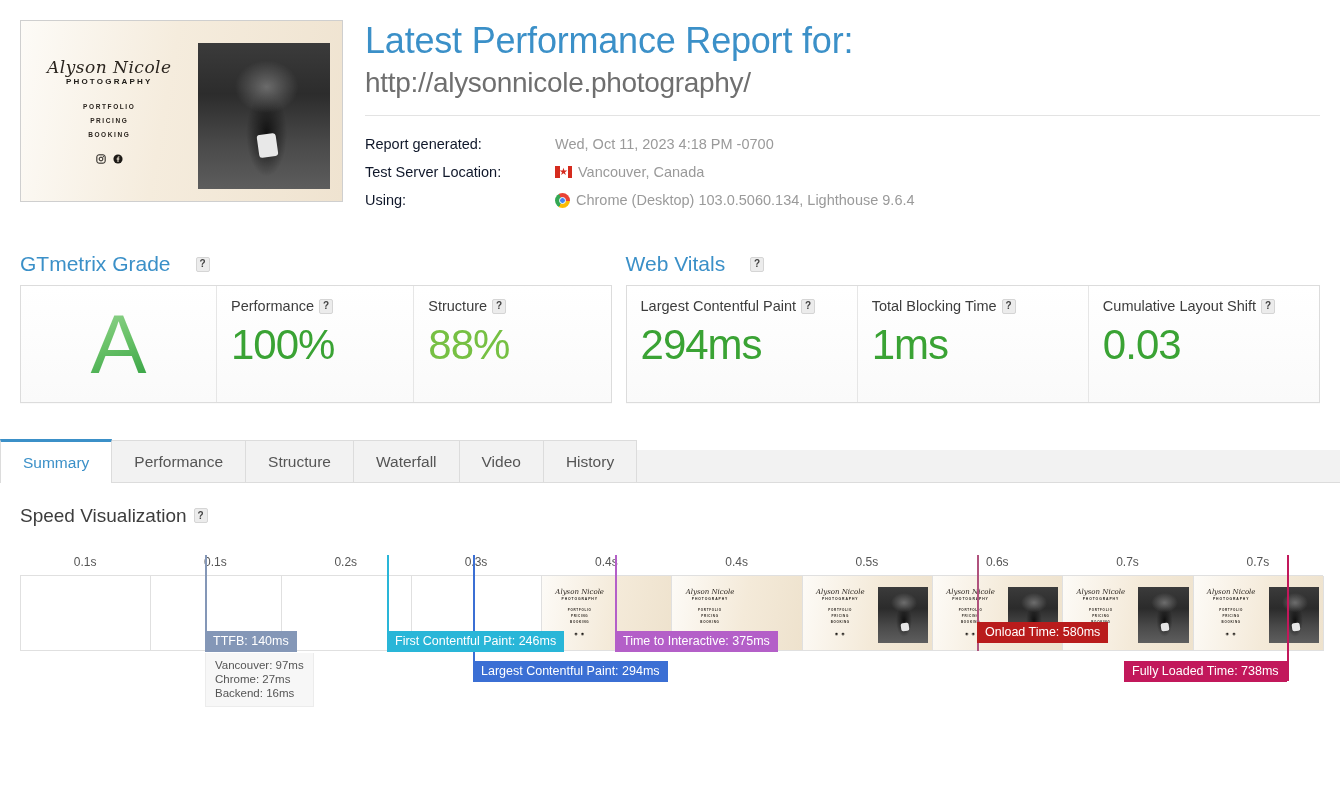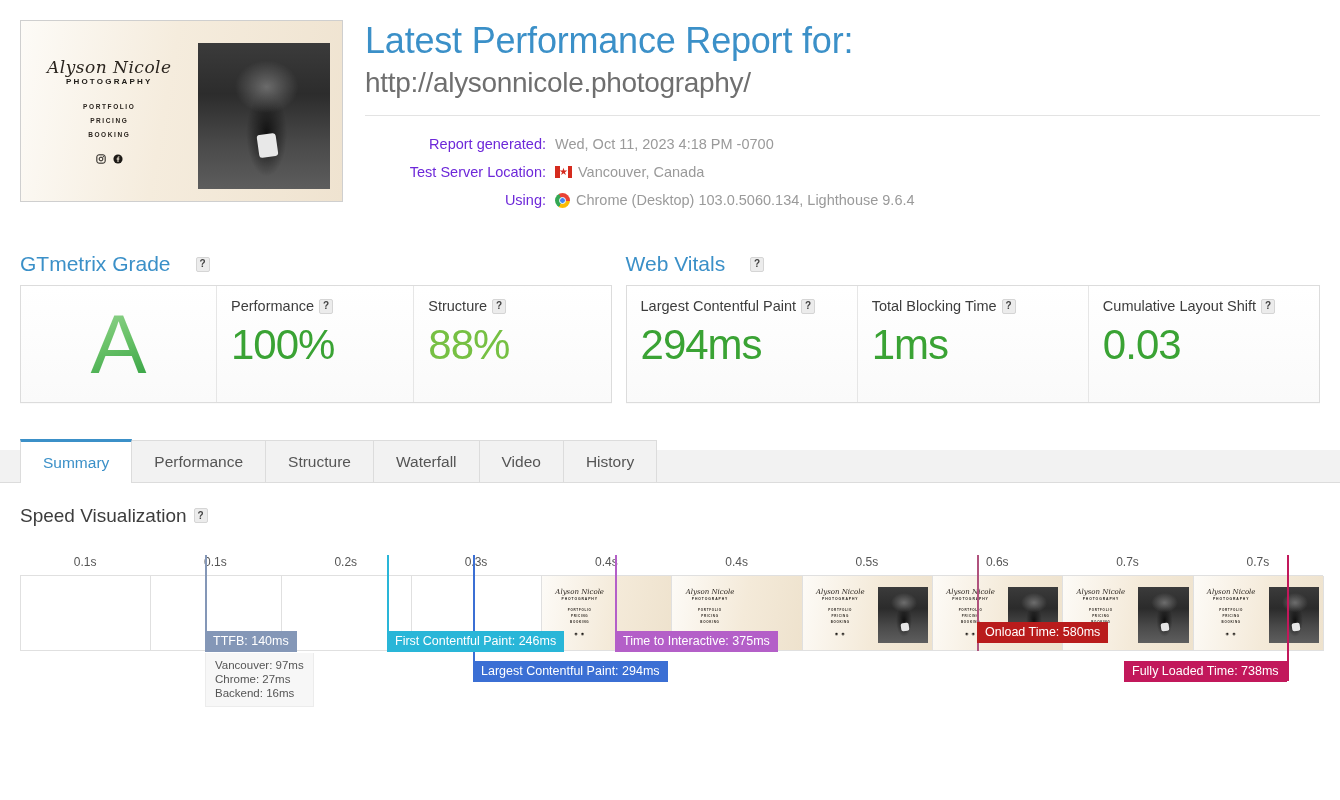--- a/index.html
+++ b/index.html
@@ -75,21 +75,21 @@
     line-height: 1.15; letter-spacing: -.2px;
   }
   .report-url {
     font-size: 28px; color: #6f6f6f; font-weight: 300;
     margin-top: 6px; letter-spacing: -.3px;
   }
   .head-rule { border-bottom: 1px solid #e3e3e3; margin-top: 16px; }
   .meta { margin-top: 14px; font-size: 14.5px; line-height: 28px; }
   .meta-row { display: flex; }
   .meta-label {
-    width: 190px; text-align: right; color: #6d28d9;
+    width: 190px; text-align: left; color: #0f172a;
     padding-right: 9px; white-space: nowrap;
   }
   .meta-val { color: #9a9a9a; display: flex; align-items: center; gap: 6px; }
   .flag-ca {
     width: 17px; height: 12px; position: relative; display: inline-block;
     background: #fff; border: 0;
   }
   .flag-ca:before, .flag-ca:after {
     content:""; position:absolute; top:0; width:4.5px; height:12px; background:#d52b1e;
   }
@@ -152,21 +152,21 @@
     font-size: 42px; line-height: 1; margin-top: 10px; font-weight: normal;
     letter-spacing: -1px;
   }
   .v-green { color: #3aa334; }
   .v-lgreen { color: #76c043; }
   .v-vital { color: #3aa334; }
 
   
   .tabs-wrap { margin-top: 36px; position: relative; }
   .tabs {
-    display: flex; padding-left: 20px; align-items: flex-end;
+    display: flex; align-items: flex-end;
     border-bottom: 1px solid #dcdcdc; position: relative; z-index: 2;
   }
   .tab {
     padding: 13px 22px 12px 22px; font-size: 15.5px; color: #555;
     background: #f2f2f2; border: 1px solid #dcdcdc; border-bottom: none;
     margin-right: -1px; cursor: pointer; line-height: 1;
   }
   .tab.active {
     background: #fff; color: #3b90c8; border-top: 3px solid #3b90c8;
     padding-top: 13px; margin-bottom: -1px; position: relative;

